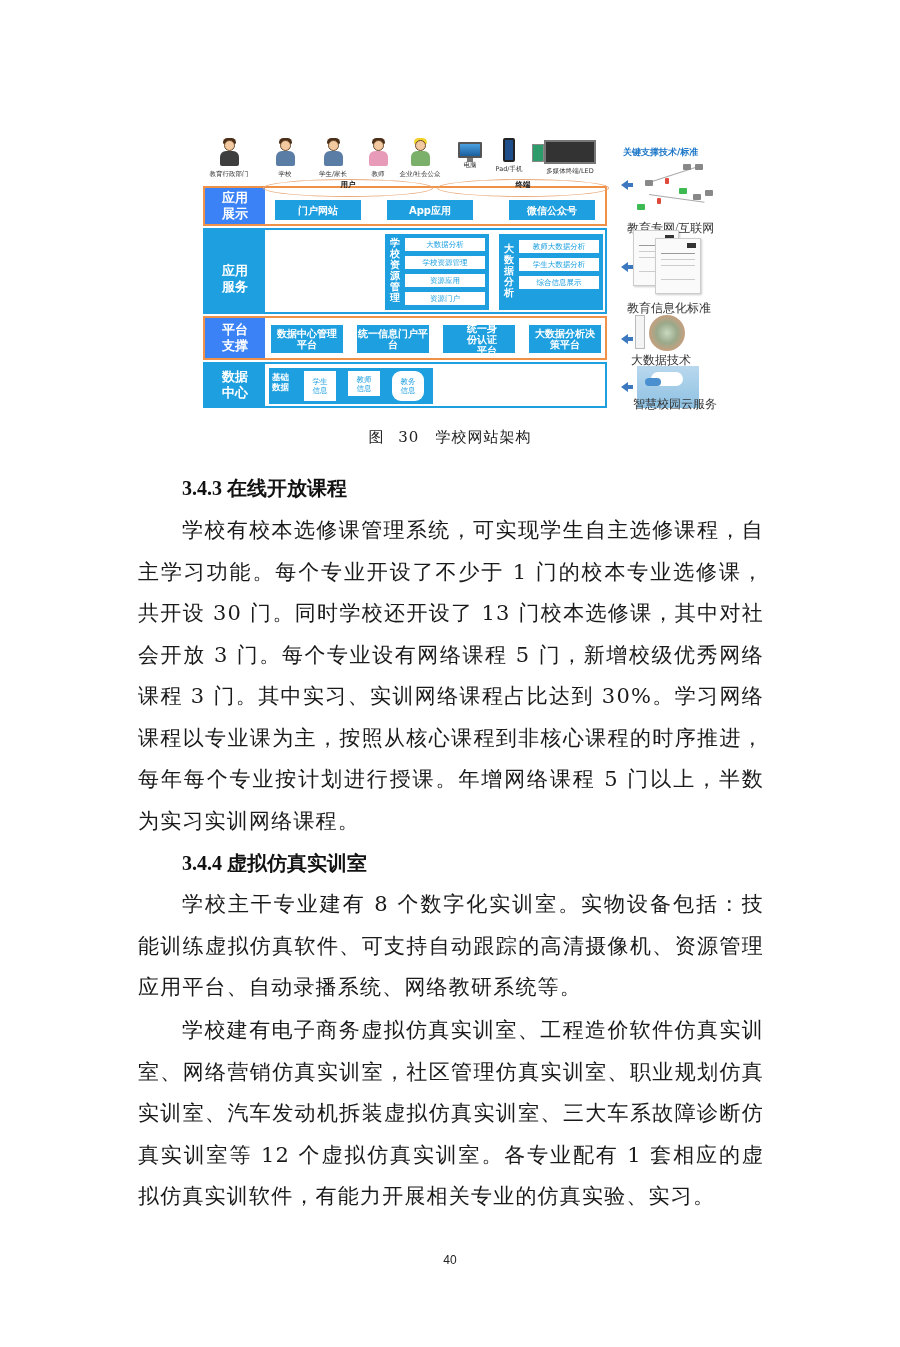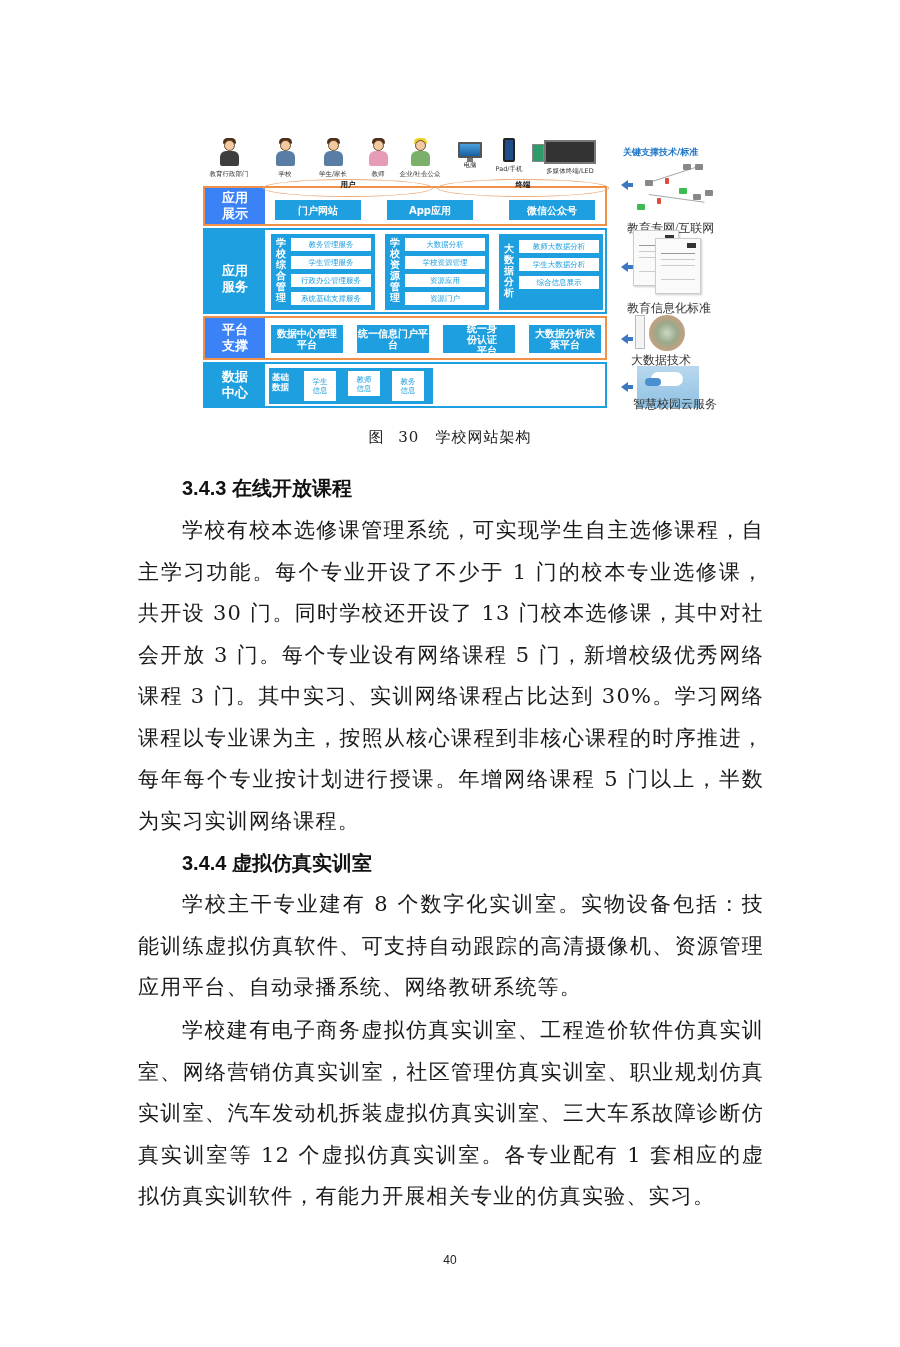--- a/index.html
+++ b/index.html
@@ -57,21 +57,21 @@
   .doc::after { content: ""; position: absolute; left: 5px; top: 14px; width: 34px; height: 1px; background: #999; box-shadow: 0 6px 0 #ccc, 0 12px 0 #ccc, 0 26px 0 #ccc; }
   .bigdata { position: absolute; left: 20px; top: 175px; width: 66px; height: 44px; }
   .bigdata .ball { position: absolute; left: 14px; top: 2px; width: 36px; height: 36px; border-radius: 50%; background: radial-gradient(circle, #c9d9c0 0%, #9aa98a 40%, #c4a080 70%, #7d97b9 100%); }
   .bigdata .side { position: absolute; left: 0; top: 2px; width: 10px; height: 34px; border: 1px solid #bbb; background: #f4f4f4; }
   .cloud { position: absolute; left: 22px; top: 228px; width: 62px; height: 42px; background: linear-gradient(#b9d8ee, #8ec1e2); }
   .cloud::before { content: ""; position: absolute; left: 14px; top: 6px; width: 32px; height: 14px; background: #fff; border-radius: 10px; }
   .cloud::after { content: ""; position: absolute; left: 8px; top: 12px; width: 16px; height: 8px; background: #4a90d0; border-radius: 6px; }
 
   
   .caption { position: absolute; left: 0; width: 900px; top: 428px; text-align: center; font-size: 15px; color: #222; letter-spacing: 1px; word-spacing: 8px; }
-  .heading { position: absolute; left: 182px; font-family: Liberation Sans, sans-serif; font-weight: bold; font-size: 20px; color: #111; }
+  .heading { position: absolute; left: 182px; font-family: Liberation Serif, serif; font-weight: bold; font-size: 20px; color: #111; }
   .para { position: absolute; left: 138px; width: 626px; font-size: 21px; line-height: 41.5px; text-align: justify; text-align-last: left; color: #1a1a1a; text-indent: 44px; letter-spacing: 1.2px; }
   .pageno { position: absolute; left: 0; width: 900px; top: 1253px; text-align: center; font-family: "Liberation Sans", sans-serif; font-size: 12px; color: #222; }
 </style>
 </head>
 <body>
 
 <div class="diagram">
 
   <div class="users">
     <div class="user" style="left:0;width:52px;">
@@ -137,27 +137,20 @@
     <div class="pill" style="left:70px;top:12px;width:86px;height:20px;">门户网站</div>
     <div class="pill" style="left:182px;top:12px;width:86px;height:20px;">App应用</div>
     <div class="pill" style="left:304px;top:12px;width:86px;height:20px;">微信公众号</div>
   </div>
 
   <div class="layer blue" style="top:90px;height:86px;">
     <div class="layer-label">
         <span style="width:32px;display:block;margin-top:16px;">应用服务</span>
       </div>
 
-    <div class="group" style="left:66px;top:4px;width:104px;height:76px;">
-      <div class="vlabel">学校综合管理</div>
-      <div class="svc" style="left:18px;top:2px;width:82px;height:15px;">教务管理服务</div>
-      <div class="svc" style="left:18px;top:20px;width:82px;height:15px;">学生管理服务</div>
-      <div class="svc" style="left:18px;top:38px;width:82px;height:15px;">行政办公管理服务</div>
-      <div class="svc" style="left:18px;top:56px;width:82px;height:15px;">系统基础支撑服务</div>
-    </div>
 
     <div class="group" style="left:180px;top:4px;width:104px;height:76px;">
       <div class="vlabel">学校资源管理</div>
       <div class="svc" style="left:18px;top:2px;width:82px;height:15px;">大数据分析</div>
       <div class="svc" style="left:18px;top:20px;width:82px;height:15px;">学校资源管理</div>
       <div class="svc" style="left:18px;top:38px;width:82px;height:15px;">资源应用</div>
       <div class="svc" style="left:18px;top:56px;width:82px;height:15px;">资源门户</div>
     </div>
 
     <div class="group" style="left:294px;top:4px;width:104px;height:76px;">
@@ -180,21 +173,21 @@
 
   <div class="layer blue" style="top:224px;height:46px;">
     <div class="layer-label">
         <span style="width:32px;display:block;">数据中心</span>
       </div>
 
     <div class="group" style="left:64px;top:4px;width:164px;height:36px;">
       <div class="hlabel" style="left:2px;top:3px;width:22px;">基础数据</div>
       <div class="cell" style="left:34px;top:2px;width:32px;height:30px;padding:0 6px;">学生信息</div>
       <div class="cell" style="left:78px;top:2px;width:32px;height:25px;padding:0 6px;">教师信息</div>
-      <div class="cell" style="left:122px;top:2px;width:32px;height:30px;padding:0 6px;">教务信息</div>
+      <div class="cell" style="left:122px;top:2px;width:32px;height:30px;padding:0 6px;border-radius:9px;">教务信息</div>
     </div>
 
   </div>
 
   <div class="tech">
     <div class="tech-title">关键支撑技术/标准</div>
 
     <div class="net">
       <i style="left:14px;top:22px;width:56px;transform:rotate(-18deg);"></i>
       <i style="left:14px;top:34px;width:56px;transform:rotate(8deg);"></i>

